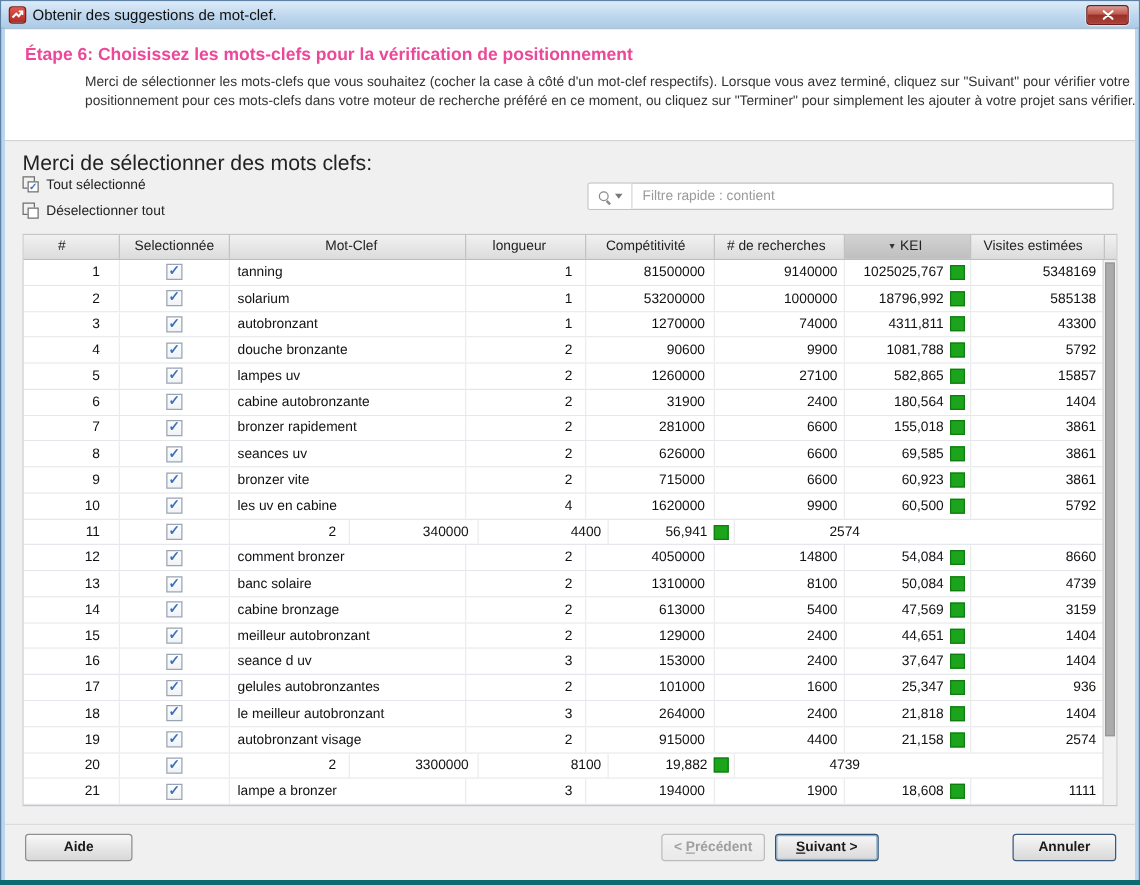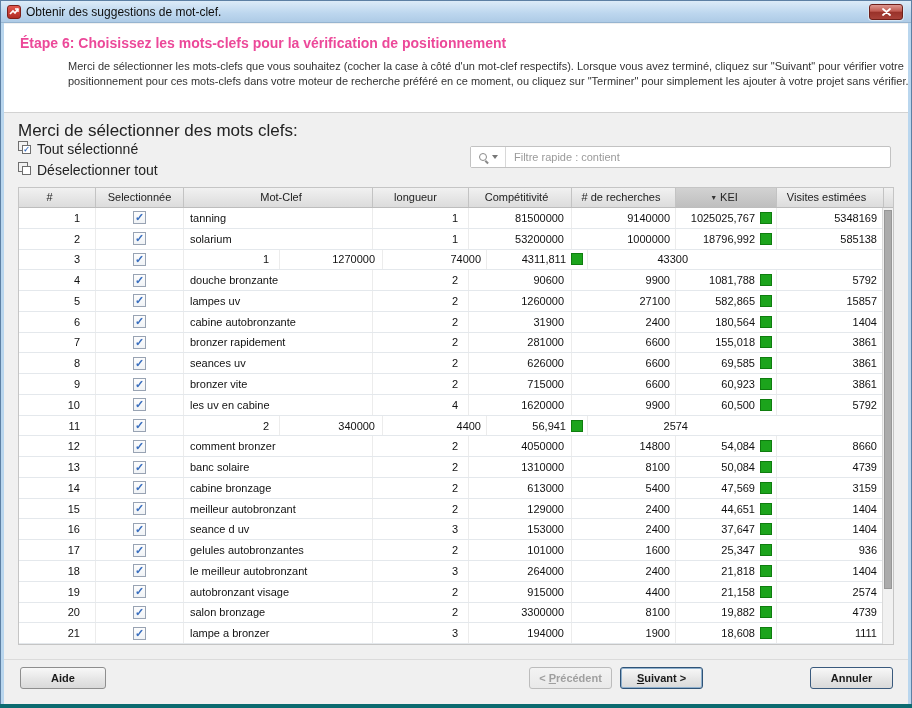--- a/index.html
+++ b/index.html
@@ -32,21 +32,21 @@
   
   .white-panel {
     position: absolute; top: 24px; left: 4px; right: 4px; height: 89px;
     background: #fff; border-bottom: 1px solid #d2d2d2; padding: 11px 16px 0 16px;
   }
   .step-title { font-size: 14px; font-weight: bold; color: #ec4899; margin-bottom: 8px; }
   .step-desc { font-size: 11px; color: #333; line-height: 15px; width: 876px; margin-left: 48px; }
 
   .select-label { position: absolute; left: 18px; top: 121px; font-size: 17px; color: #222; }
 
-  .link { position: absolute; left: 18px; display: flex; align-items: flex-start; gap: 6px; font-size: 14px; color: #222; cursor: pointer; }
+  .link { position: absolute; left: 18px; display: flex; align-items: flex-end; gap: 6px; font-size: 11px; color: #222; cursor: pointer; }
   .link-select-all { top: 141px; }
   .link-deselect-all { top: 162px; }
   .stack-icon { position: relative; width: 13px; height: 13px; flex: none; }
   .stack-icon::before { content: ""; position: absolute; left: 0; top: 0; width: 8px; height: 8px; border: 1px solid #6e6e6e; background: #f2f2f2; }
   .stack-icon .front { position: absolute; right: 0; bottom: 0; width: 9px; height: 9px; border: 1px solid #6e6e6e; background: #fff; font-size: 8px; line-height: 7px; text-align: center; color: #3a6fbf; }
   .ico-checked .front::after { content: "✓"; font-weight: bold; }
 
   
   .filter {
     position: absolute; left: 470px; top: 146px; width: 421px; height: 22px;
@@ -201,20 +201,21 @@
             <span>18796,992</span>
             <span class="kei-sq"></span>
           </div>
           <div class="td c-vis">585138</div>
         </div>
         <div class="tr">
           <div class="td c-num">3</div>
           <div class="td c-sel">
             <span class="checkbox checked"></span>
           </div>
+          <div class="td c-kw">autobronzant</div>
           <div class="td c-len">1</div>
           <div class="td c-comp">1270000</div>
           <div class="td c-rech">74000</div>
           <div class="td c-kei">
             <span>4311,811</span>
             <span class="kei-sq"></span>
           </div>
           <div class="td c-vis">43300</div>
         </div>
         <div class="tr">
@@ -454,21 +455,20 @@
             <span>21,158</span>
             <span class="kei-sq"></span>
           </div>
           <div class="td c-vis">2574</div>
         </div>
         <div class="tr">
           <div class="td c-num">20</div>
           <div class="td c-sel">
             <span class="checkbox checked"></span>
           </div>
-          <div class="td c-kw">salon bronzage</div>
           <div class="td c-len">2</div>
           <div class="td c-comp">3300000</div>
           <div class="td c-rech">8100</div>
           <div class="td c-kei">
             <span>19,882</span>
             <span class="kei-sq"></span>
           </div>
           <div class="td c-vis">4739</div>
         </div>
         <div class="tr">

